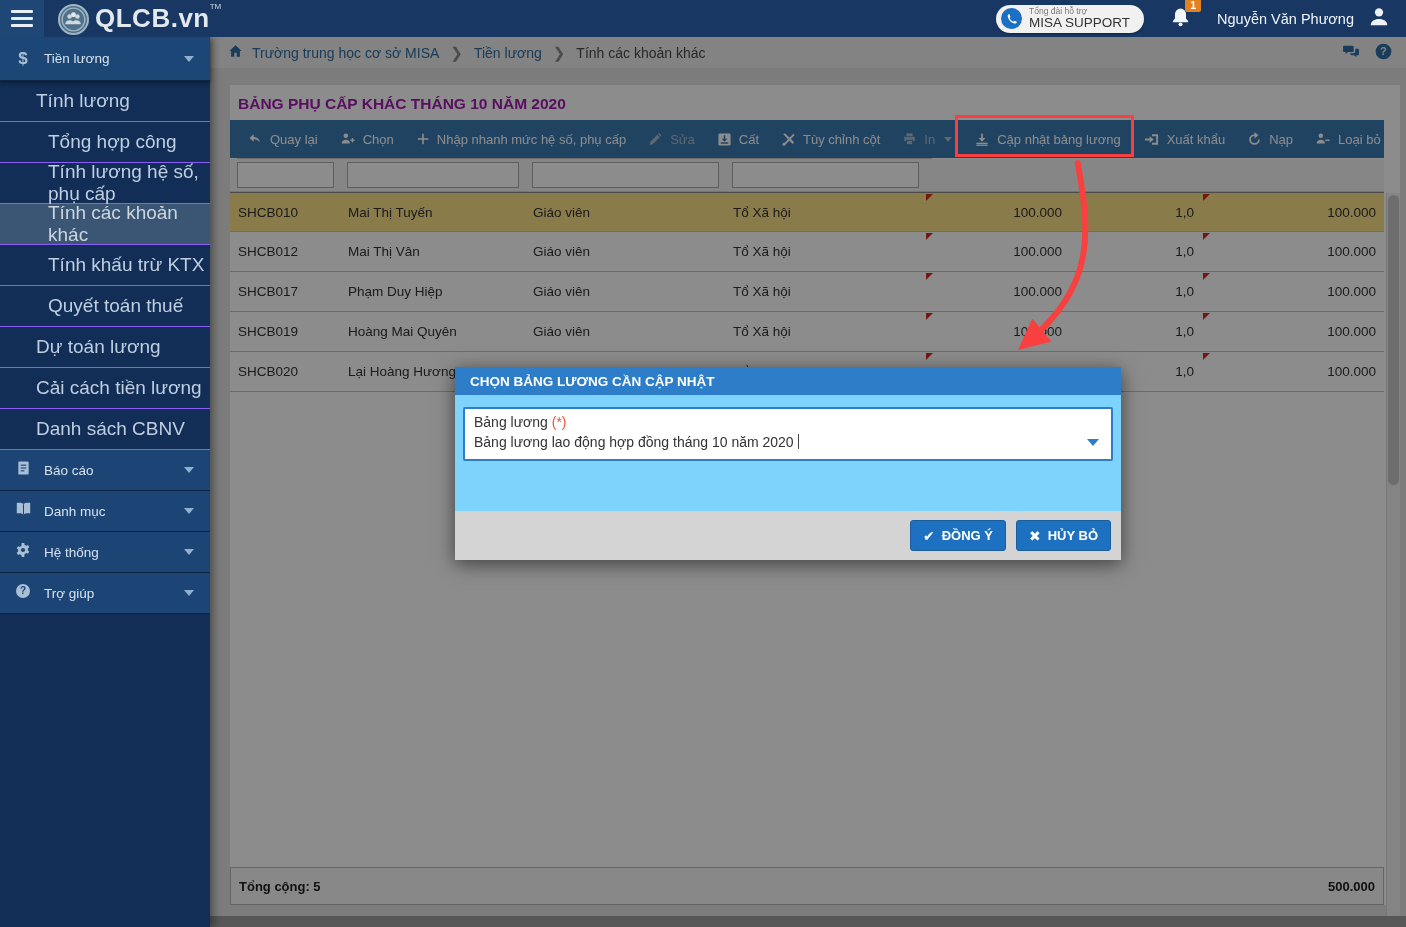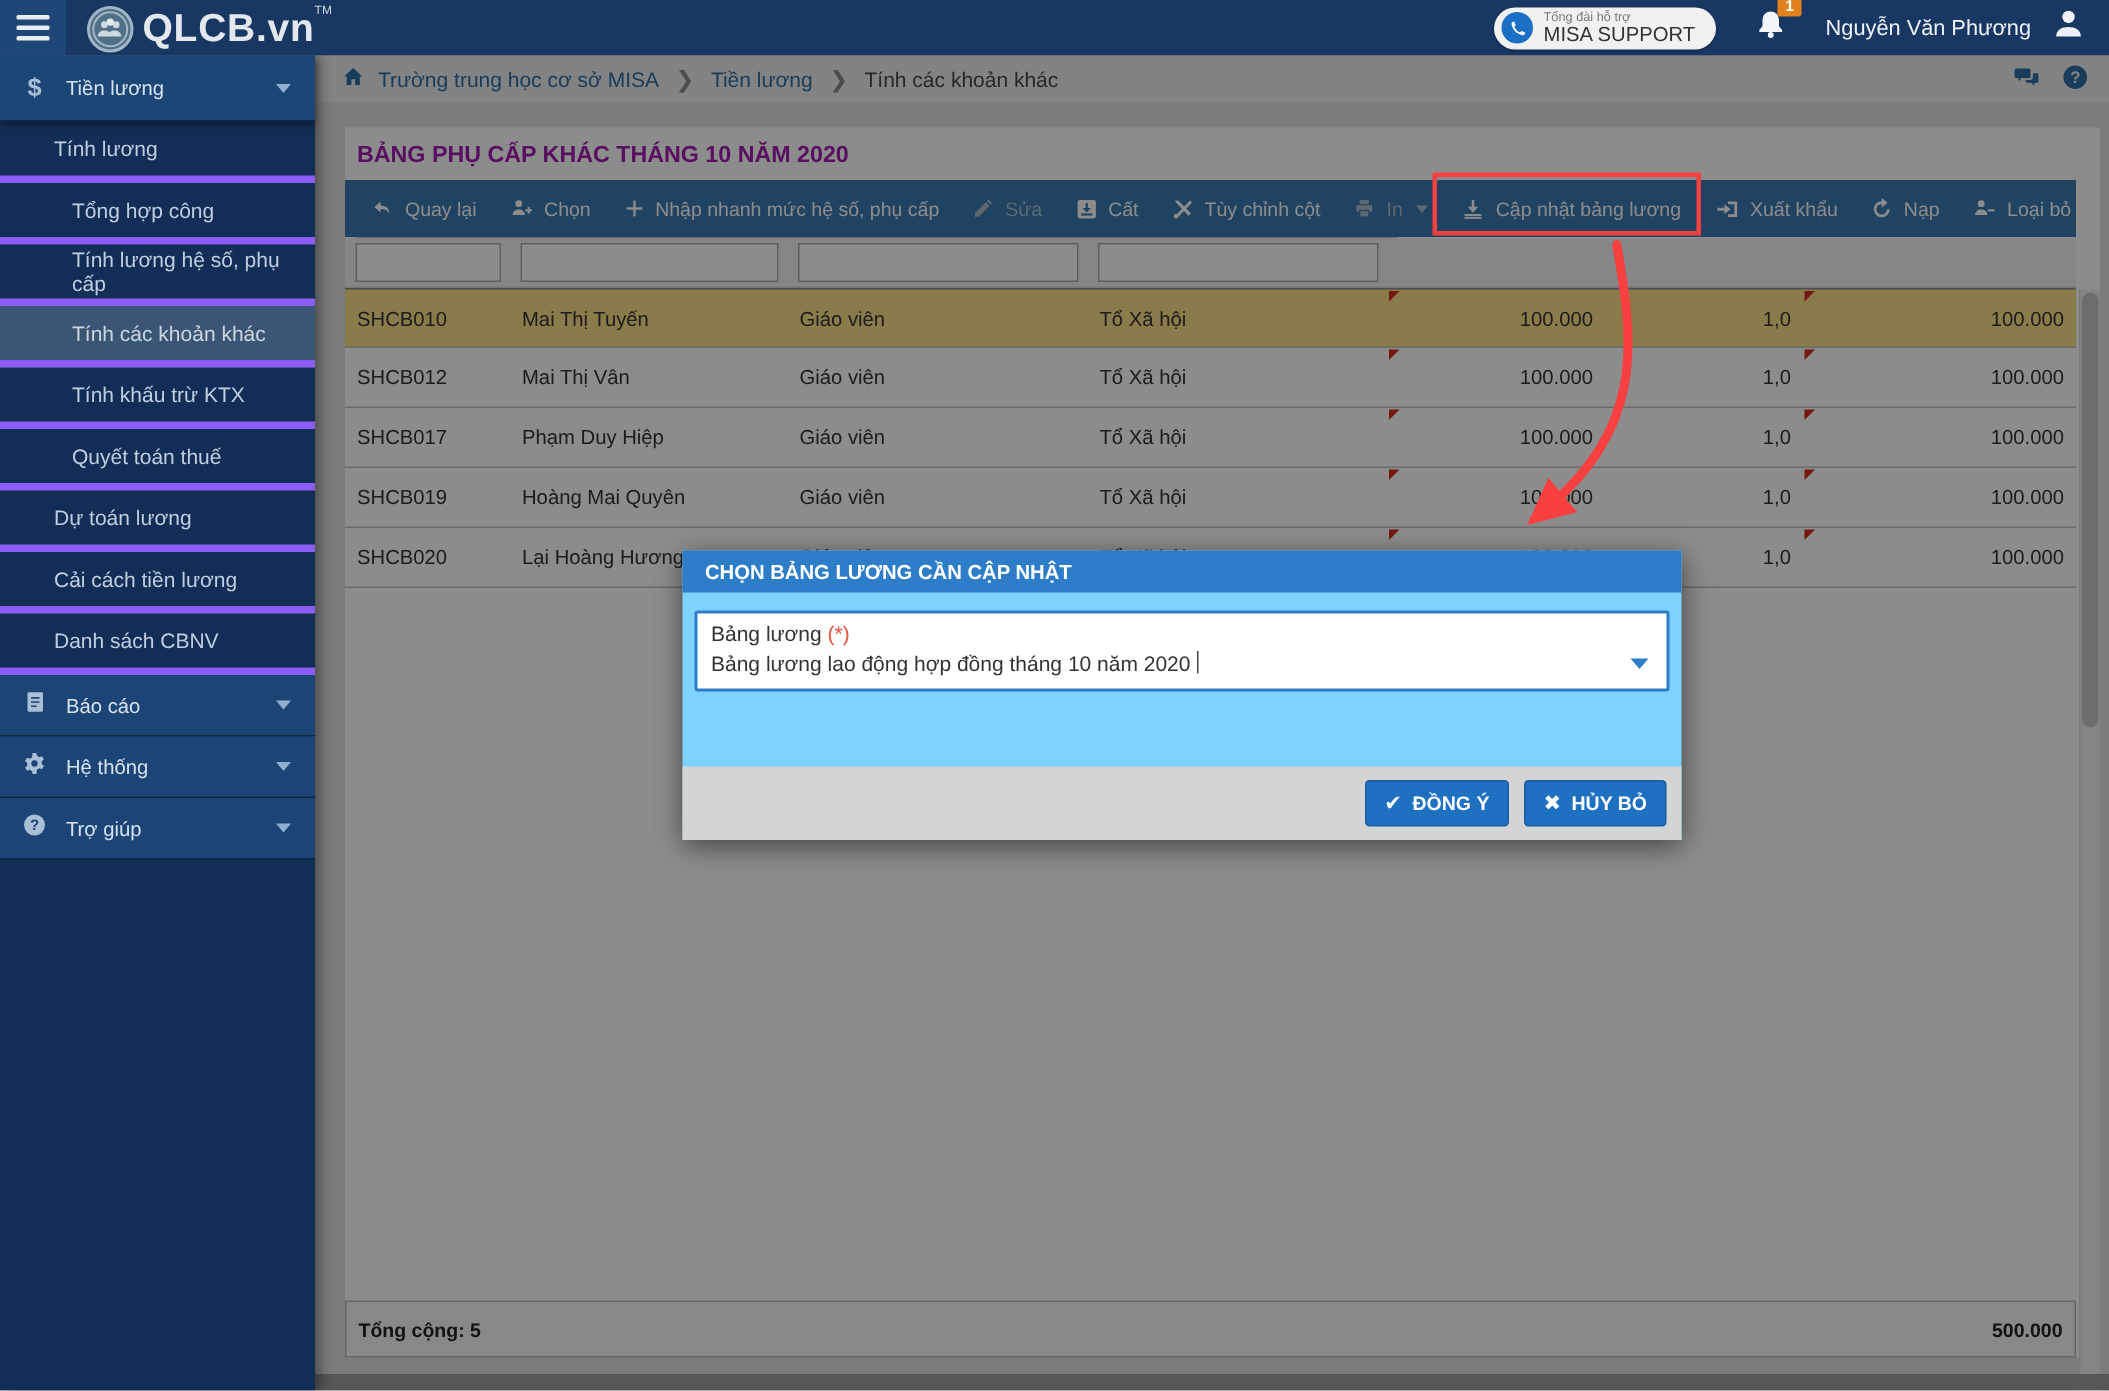--- a/index.html
+++ b/index.html
@@ -35,22 +35,22 @@
   
   .sidebar { position:absolute; left:0; top:37px; width:210px; height:890px; background:#122e56;
              z-index:20; box-shadow:3px 0 8px rgba(0,0,0,.4); }
   .side-group { height:41px; display:flex; align-items:center; background:#1c4474; color:#d6e2f0;
                 font-size:13.5px; border-bottom:1px solid #0d2444; cursor:pointer; position:relative;}
   .side-group .g-ico { width:18px; margin-left:14px; margin-right:12px; color:#a9bfd6; text-align:center;
                        font-size:17px; font-weight:bold; flex:none;}
   .side-group .chev { position:absolute; right:16px; width:0; height:0;
                       border-left:5px solid transparent; border-right:5px solid transparent;
                       border-top:6px solid #8fb0cf; }
-  .side-item { height:41px; display:flex; align-items:center; color:#bfcfe1; font-size:14px;
-               border-bottom:5px solid #8b5cf6; padding-left:36px; cursor:pointer; }
+  .side-item { height:41px; display:flex; align-items:center; color:#bfcfe1; font-size:19px;
+               border-bottom:1px solid #8b5cf6; padding-left:36px; cursor:pointer; }
   .side-item.lvl2 { padding-left:48px; }
   .side-item.active { background:#3a5674; color:#cdd6de; }
 
   
   .content { position:absolute; left:210px; top:37px; width:1196px; height:890px; background:#e2e2e2; }
   .bc-bar { height:31px; background:#efefef; display:flex; align-items:center; padding:0 14px 0 18px;
             font-size:14px; color:#4a4a4a; }
   .bc-home { color:#2e6da4; margin-right:9px; }
   .bc-link { color:#2e6da4; cursor:pointer; }
   .bc-sep { color:#8a8a8a; margin:0 11px; font-size:15px; }
@@ -231,20 +231,30 @@
               <line x1="5" y1="8" x2="11" y2="8"></line>
               <line x1="5" y1="11" x2="9" y2="11"></line>
             </g>
           </svg>
       </span>
       <span>Báo cáo</span>
       <span class="chev"></span>
     </div>
     <div class="side-group">
       <span class="g-ico">
+        <svg width="17" height="16" viewBox="0 0 16 16" fill="currentColor">
+            <path d="M8 3C6.4 1.8 3.9 1.5 1.3 2v10.6c2.6-.5 5.1-.2 6.7 1 1.6-1.2 4.1-1.5 6.7-1V2C12.1 1.5 9.6 1.8 8 3z"></path>
+            <line x1="8" y1="3.2" x2="8" y2="13.4" stroke="#1c4474" stroke-width="1"></line>
+          </svg>
+      </span>
+      <span>Danh mục</span>
+      <span class="chev"></span>
+    </div>
+    <div class="side-group">
+      <span class="g-ico">
         <svg width="16" height="16" viewBox="0 0 16 16" fill="currentColor">
             <path d="M6.7 1h2.6l.3 1.9c.6.2 1.1.5 1.6.9l1.8-.7 1.3 2.2-1.5 1.2a5.3 5.3 0 0 1 0 1.9l1.5 1.2-1.3 2.2-1.8-.7c-.5.4-1 .7-1.6.9L9.3 15H6.7l-.3-1.9a5.3 5.3 0 0 1-1.6-.9l-1.8.7-1.3-2.2 1.5-1.2a5.3 5.3 0 0 1 0-1.9L1.7 6.4 3 4.2l1.8.7c.5-.4 1-.7 1.6-.9z"></path>
             <circle cx="8" cy="8" r="2.1" fill="#1c4474"></circle>
           </svg>
       </span>
       <span>Hệ thống</span>
       <span class="chev"></span>
     </div>
     <div class="side-group">
       <span class="g-ico">

